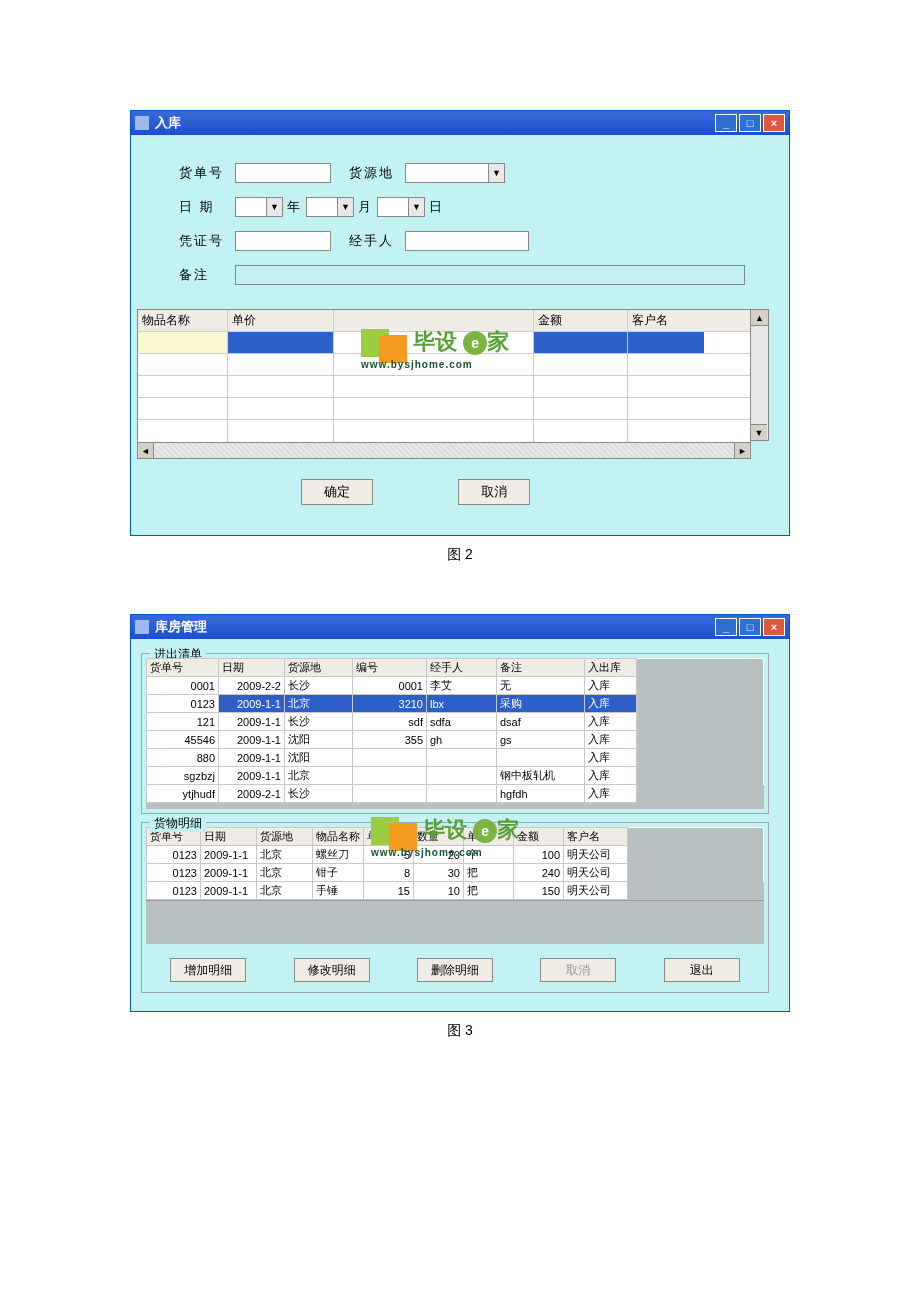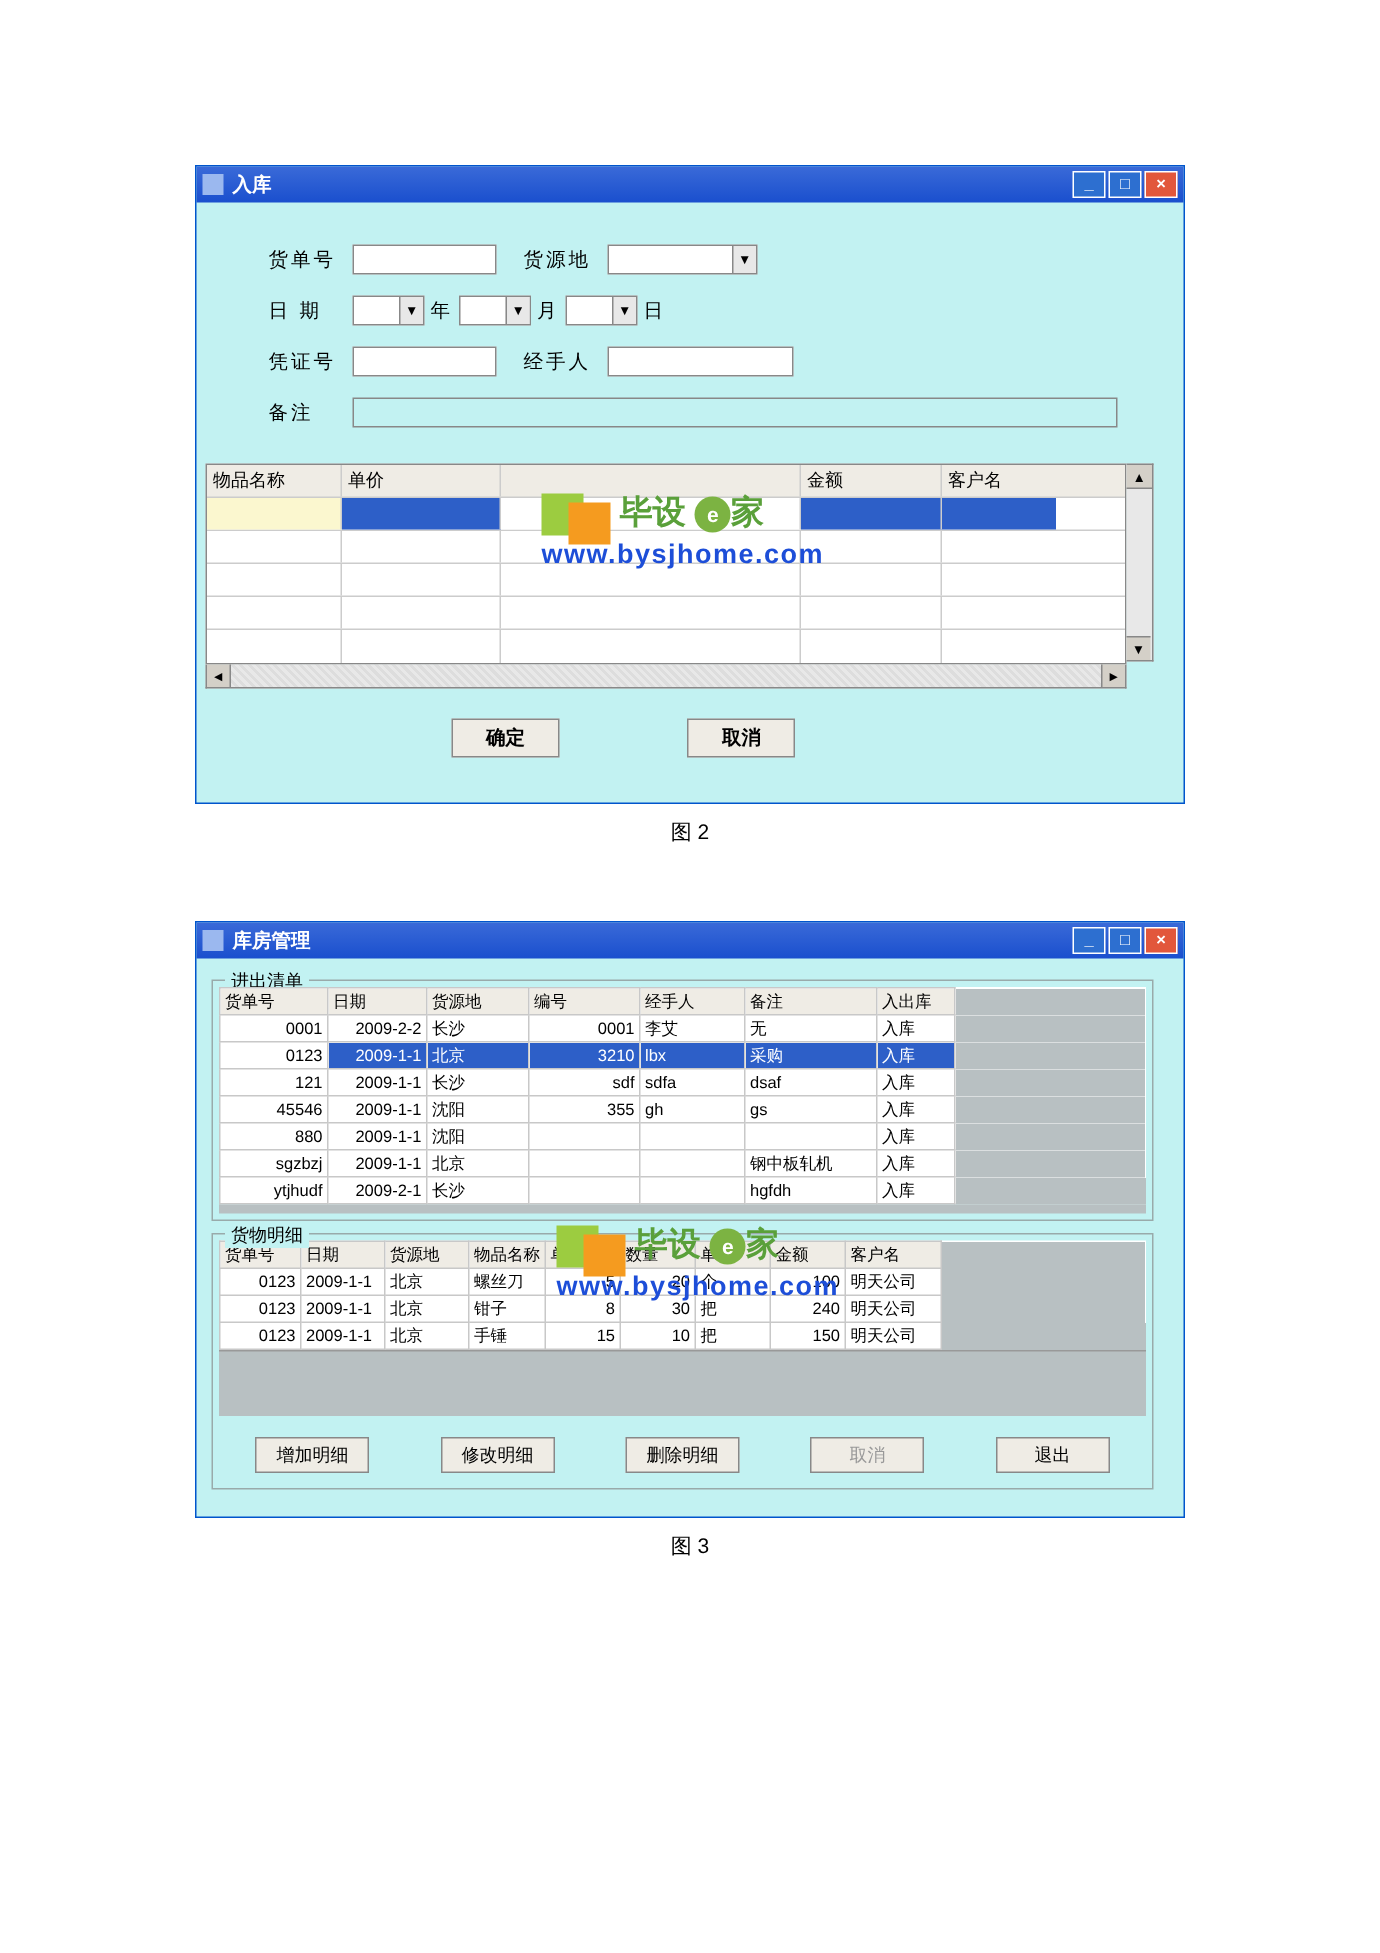--- a/index.html
+++ b/index.html
@@ -44,21 +44,21 @@
   .g-vscroll .arr { height: 16px; background: #d4d0c8; border-bottom: 1px solid #888; display: flex; align-items: center; justify-content: center; font-size: 9px; }
   .g-vscroll .arr.dn { border-bottom: none; border-top: 1px solid #888; position: absolute; bottom: 0; width: 16px; }
   .vscroll-wrap { position: relative; height: 131px; display: inline-block; }
   .g-hscroll { width: 614px; height: 16px; background: #e8e8e8; border: 1px solid #888; border-top: none; display: flex; }
   .g-hscroll .arr { width: 16px; background: #d4d0c8; display: flex; align-items: center; justify-content: center; font-size: 9px; border-right: 1px solid #888; }
   .g-hscroll .track { flex: 1; background: repeating-linear-gradient(45deg,#e8e8e8,#e8e8e8 2px,#ddd 2px,#ddd 4px); }
   .g-hscroll .arr.r { border-right: none; border-left: 1px solid #888; }
   .sel-row .g-cell { background: #2d5fc8; }
   .sel-row .c-name { background: #fbf7cf; }
 
-  .btn-row { text-align: left; padding: 20px 0 30px 170px; font-weight: bold; }
+  .btn-row { text-align: left; padding: 20px 0 30px 170px; }
   .btn { display: inline-block; width: 72px; height: 26px; border: 1px solid #888; background: #efece5; text-align: center; line-height: 24px; font-size: 13px; margin-right: 82px; }
 
   
   .win2-body { padding: 6px 20px 10px 10px; }
   .fieldset { border: 1px solid #9aa; margin: 8px 0; padding: 4px; position: relative; }
   .fs-legend { position: absolute; top: -8px; left: 8px; background: #c2f2f2; padding: 0 4px; font-size: 12px; }
   .tbl { width: 100%; border-collapse: collapse; background: #fff; font-size: 11px; }
   .tbl th, .tbl td { border: 1px solid #c8c8c8; padding: 1px 3px; height: 16px; text-align: left; white-space: nowrap; overflow: hidden; }
   .tbl th { background: #efece5; font-weight: normal; }
   .tbl tr.hl td { background: #2d5fc8; color: #fff; }
@@ -69,21 +69,21 @@
   .tbl-under { background: #b8c0c2; height: 6px; }
 
   .btn-row2 { text-align: center; padding: 14px 0 6px 0; }
   .btn2 { display: inline-block; width: 76px; height: 24px; border: 1px solid #888; background: #efece5; text-align: center; line-height: 22px; font-size: 12px; margin: 0 22px; }
   .btn2.disabled { color: #999; }
 
   .watermark { position: absolute; pointer-events: none; font-size: 22px; color: #5aa03a; font-weight: bold; }
   .wm-circle { display: inline-block; width: 24px; height: 24px; border-radius: 50%; background: #7cb342; color: #fff; text-align: center; line-height: 24px; font-size: 14px; vertical-align: middle; }
   .wm-sq1 { display: inline-block; width: 28px; height: 28px; background: #9ccc40; vertical-align: middle; }
   .wm-sq2 { display: inline-block; width: 28px; height: 28px; background: #f59b1f; vertical-align: middle; margin-left: -10px; margin-top: 12px; }
-  .wm-url { display: block; font-size: 18px; color: #1d4ed8; letter-spacing: 1px; margin-top: -4px; }
+  .wm-url { display: block; font-size: 10px; color: #14532d; letter-spacing: 1px; margin-top: -4px; }
 </style>
 </head>
 <body>
 
 <div class="page">
 
   <div class="window" style="position:relative;">
     <div class="titlebar">
       <span class="sys-icon"></span>
       <span class="title-text">入库</span>

